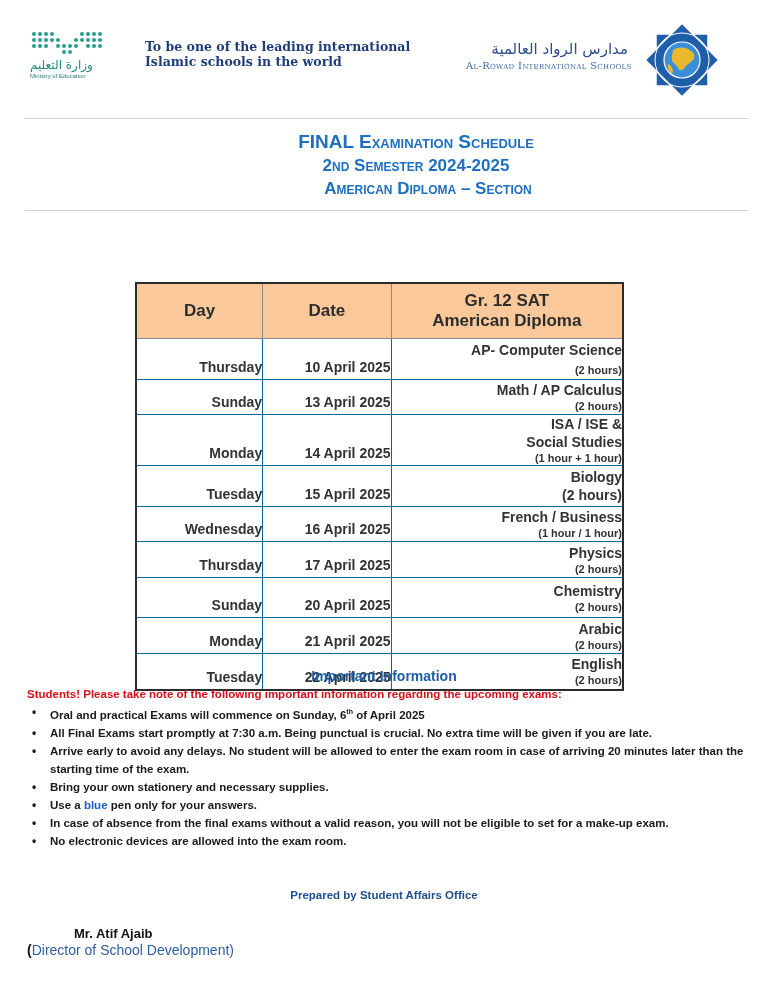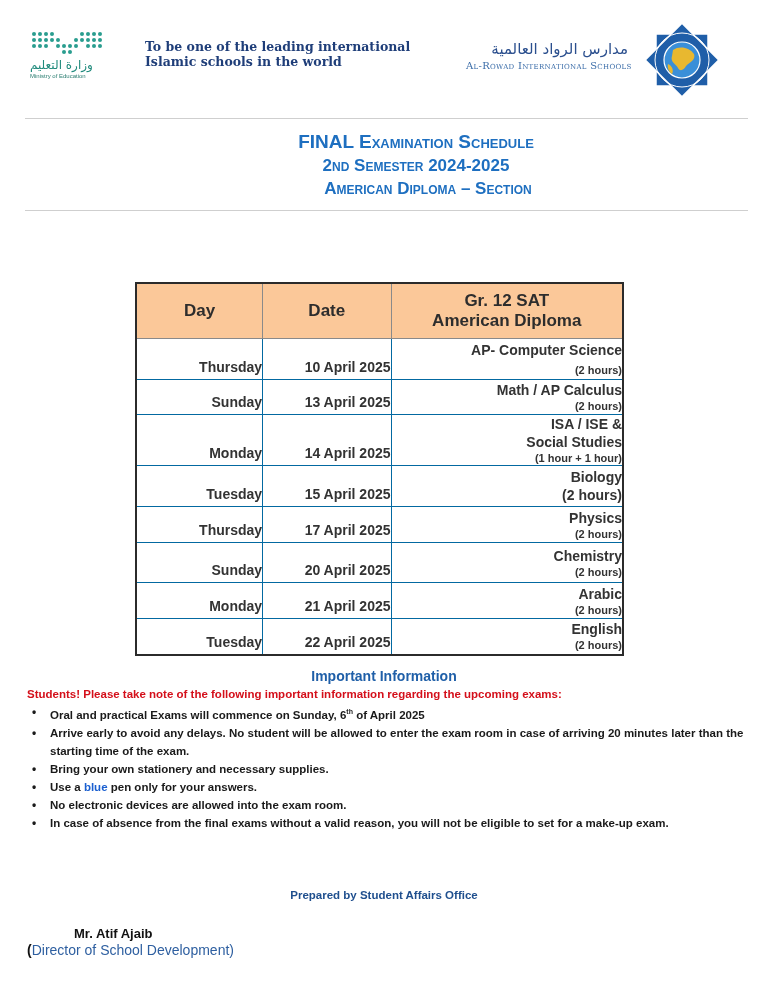--- a/index.html
+++ b/index.html
@@ -181,20 +181,28 @@
         </td>
       </tr>
       <tr style="height: 41px;">
         <td class="day">Tuesday</td>
         <td class="date">15 April 2025</td>
         <td class="subj">
           <div class="subj-name">Biology</div>
           <div class="subj-dur big">(2 hours)</div>
         </td>
       </tr>
+      <tr style="height: 35px;">
+        <td class="day">Wednesday</td>
+        <td class="date">16 April 2025</td>
+        <td class="subj">
+          <div class="subj-name">French / Business</div>
+          <div class="subj-dur">(1 hour / 1 hour)</div>
+        </td>
+      </tr>
       <tr style="height: 36px;">
         <td class="day">Thursday</td>
         <td class="date">17 April 2025</td>
         <td class="subj">
           <div class="subj-name">Physics</div>
           <div class="subj-dur">(2 hours)</div>
         </td>
       </tr>
       <tr style="height: 40px;">
         <td class="day">Sunday</td>
@@ -220,22 +228,23 @@
           <div class="subj-dur">(2 hours)</div>
         </td>
       </tr>
     </tbody>
 </table>
 
 <div class="info-title">Important Information</div>
 <div class="info-intro">Students! Please take note of the following important information regarding the upcoming exams:</div>
 <ul class="rules">
   <li><span>Oral and practical Exams will commence on Sunday, 6</span><sup>th</sup><span> of April 2025</span></li>
+  <li>All Final Exams start promptly at 7:30 a.m. Being punctual is crucial. No extra time will be given if you are late.</li>
   <li>Arrive early to avoid any delays. No student will be allowed to enter the exam room in case of arriving 20 minutes later than the starting time of the exam.</li>
   <li>Bring your own stationery and necessary supplies.</li>
   <li><span>Use a </span><span class="blue-word">blue</span><span> pen only for your answers.</span></li>
+  <li>In case of absence from the final exams without a valid reason, you will not be eligible to set for a make-up exam.</li>
   <li>No electronic devices are allowed into the exam room.</li>
-  <li>In case of absence from the final exams without a valid reason, you will not be eligible to set for a make-up exam.</li>
 </ul>
 
 <div class="prepared">Prepared by Student Affairs Office</div>
 <div class="sign-name">Mr. Atif Ajaib</div>
 <div class="sign-title"><b>(</b><span>Director of School Development)</span></div>
 
 </body></html>

